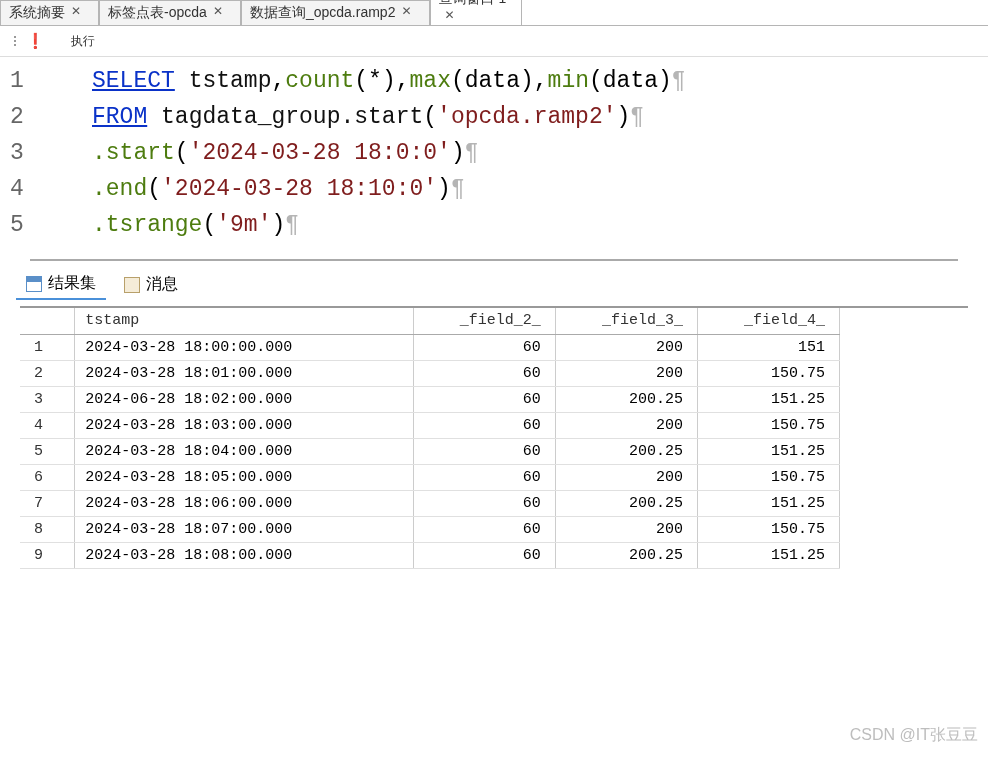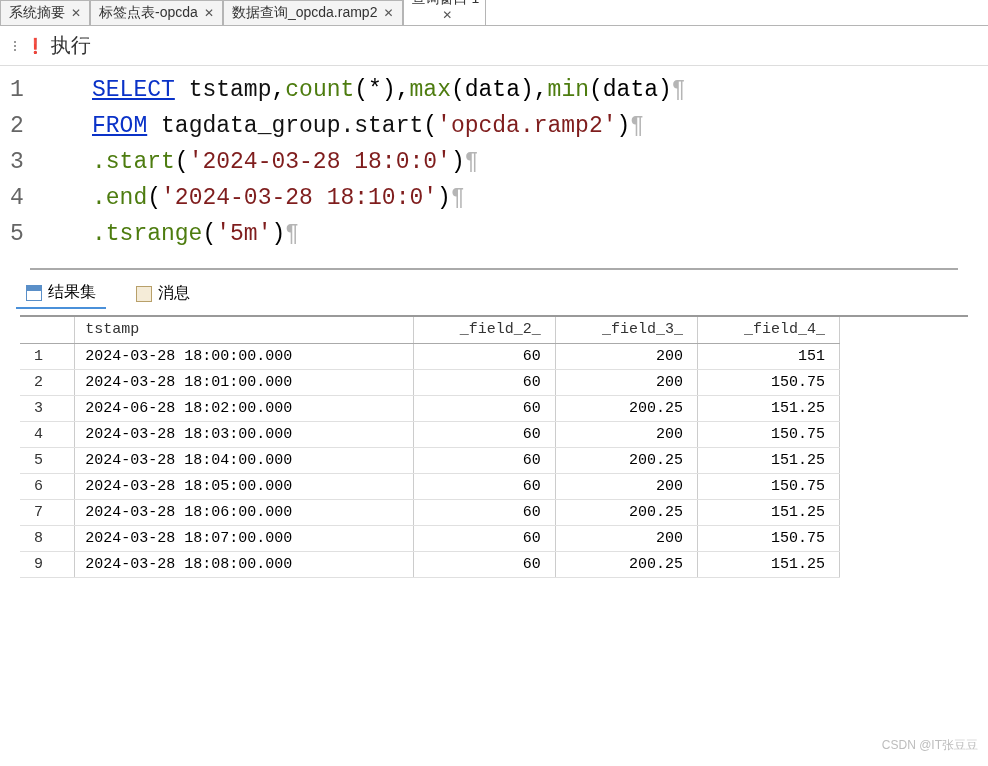--- a/index.html
+++ b/index.html
@@ -13,22 +13,21 @@
     }
     .tabs-bar {
       display: flex;
       border-bottom: 1px solid #b5b5b5;
       background: #fff;
       height: 26px;
       align-items: flex-end;
     }
     .tab {
       display: flex;
-      align-items: center;
-      padding: 3px 6px 3px 8px;
+      padding: 3px 15px 3px 8px;
       border: 1px solid #b5b5b5;
       border-bottom: none;
       background: #f4f4f4;
       font-size: 14px;
       cursor: pointer;
       color: #333;
     }
     .tab.active { background: #fff; flex-direction: column; }
     .tab .close {
       margin-left: 4px;
@@ -44,21 +43,21 @@
       border-bottom: 1px solid #ddd;
     }
     .grip {
       display: flex;
       flex-direction: column;
       gap: 2px;
       margin-right: 4px;
     }
     .grip span { width: 2px; height: 2px; background: #999; display: block; }
     .exec-icon { color: #c0392b; font-size: 15px; }
-    .exec-label { font-size: 20px; color: #333; }
+    .exec-label { font-size: 12px; color: #333; margin-left: 20px; }
     .editor-wrap {
       display: flex;
       padding: 6px 0 10px 0;
     }
     .gutter {
       width: 42px;
       text-align: left;
       color: #666;
       font-family: Consolas, "Courier New", monospace;
       font-size: 23px;
@@ -79,21 +78,21 @@
     .punct { color: #000; }
     .para { color: #b5b5b5; }
     .divider {
       border-top: 2px solid #aaa;
       margin: 6px 30px 0 30px;
     }
     .result-tabs {
       display: flex;
       align-items: center;
       padding: 8px 16px 0 16px;
-      gap: 20px;
+      gap: 8px;
       text-align: center;
     }
     .result-tab {
       display: flex;
       align-items: center;
       gap: 6px;
       padding: 4px 10px;
       font-size: 16px;
       cursor: pointer;
     }
@@ -143,22 +142,22 @@
       text-align: left;
       color: #333;
       padding-left: 14px;
     }
     .num { text-align: right; padding-right: 14px; }
     .col-tstamp { width: 310px; }
     .col-num { width: 130px; padding-left: 32px; }
     .watermark {
       position: absolute;
       right: 10px;
-      bottom: 12px;
-      font-size: 12px;
+      bottom: 20px;
+      font-size: 16px;
       color: #bdbdbd;
       font-family: Arial, sans-serif;
     }
   </style>
 </head>
 <body>
 
 <div class="tabs-bar">
   <div class="tab">
     <span>系统摘要</span>
@@ -193,21 +192,21 @@
     <div>1</div>
     <div>2</div>
     <div>3</div>
     <div>4</div>
     <div>5</div>
   </div>
   <div class="code"><span class="kw">SELECT</span> <span class="ident">tstamp</span><span class="punct">,</span><span class="func">count</span><span class="punct">(*)</span><span class="punct">,</span><span class="func">max</span><span class="punct">(data)</span><span class="punct">,</span><span class="func">min</span><span class="punct">(data)</span><span class="para">¶</span>
 <span class="kw">FROM</span> <span class="ident">tagdata_group.start</span><span class="punct">(</span><span class="str">'opcda.ramp2'</span><span class="punct">)</span><span class="para">¶</span>
 <span class="func">.start</span><span class="punct">(</span><span class="str">'2024-03-28 18:0:0'</span><span class="punct">)</span><span class="para">¶</span>
 <span class="func">.end</span><span class="punct">(</span><span class="str">'2024-03-28 18:10:0'</span><span class="punct">)</span><span class="para">¶</span>
-<span class="func">.tsrange</span><span class="punct">(</span><span class="str">'5m'</span><span class="punct">)</span><span class="para">¶</span></div>
+<span class="func">.tsrange</span><span class="punct">(</span><span class="str">'9m'</span><span class="punct">)</span><span class="para">¶</span></div>
 </div>
 
 <div class="divider"></div>
 
 <div class="result-tabs">
   <div class="result-tab active">
     <span class="icon-grid"></span>
     <span>结果集</span>
   </div>
   <div class="result-tab">

